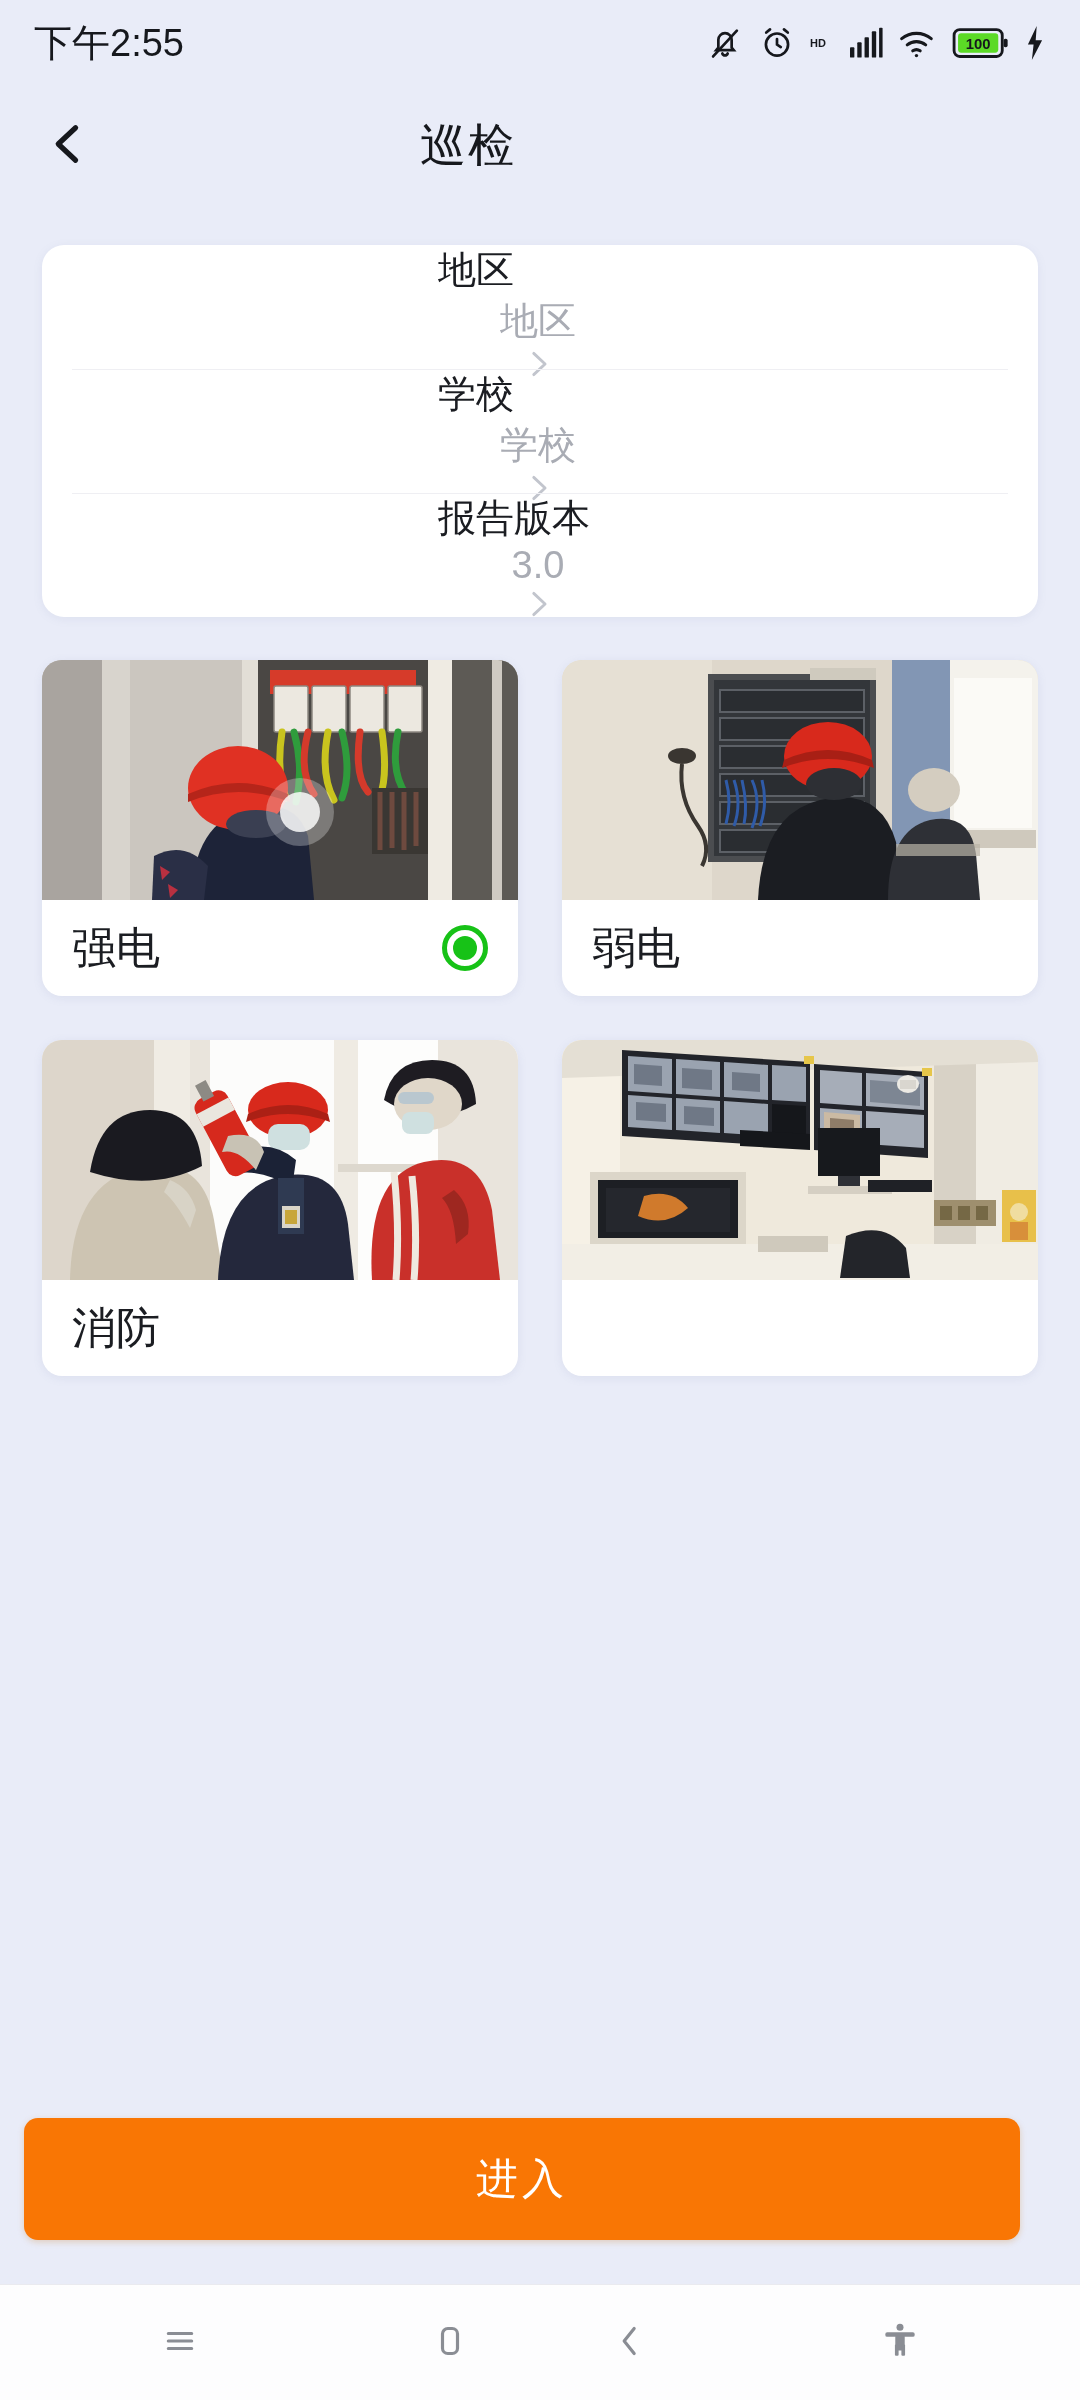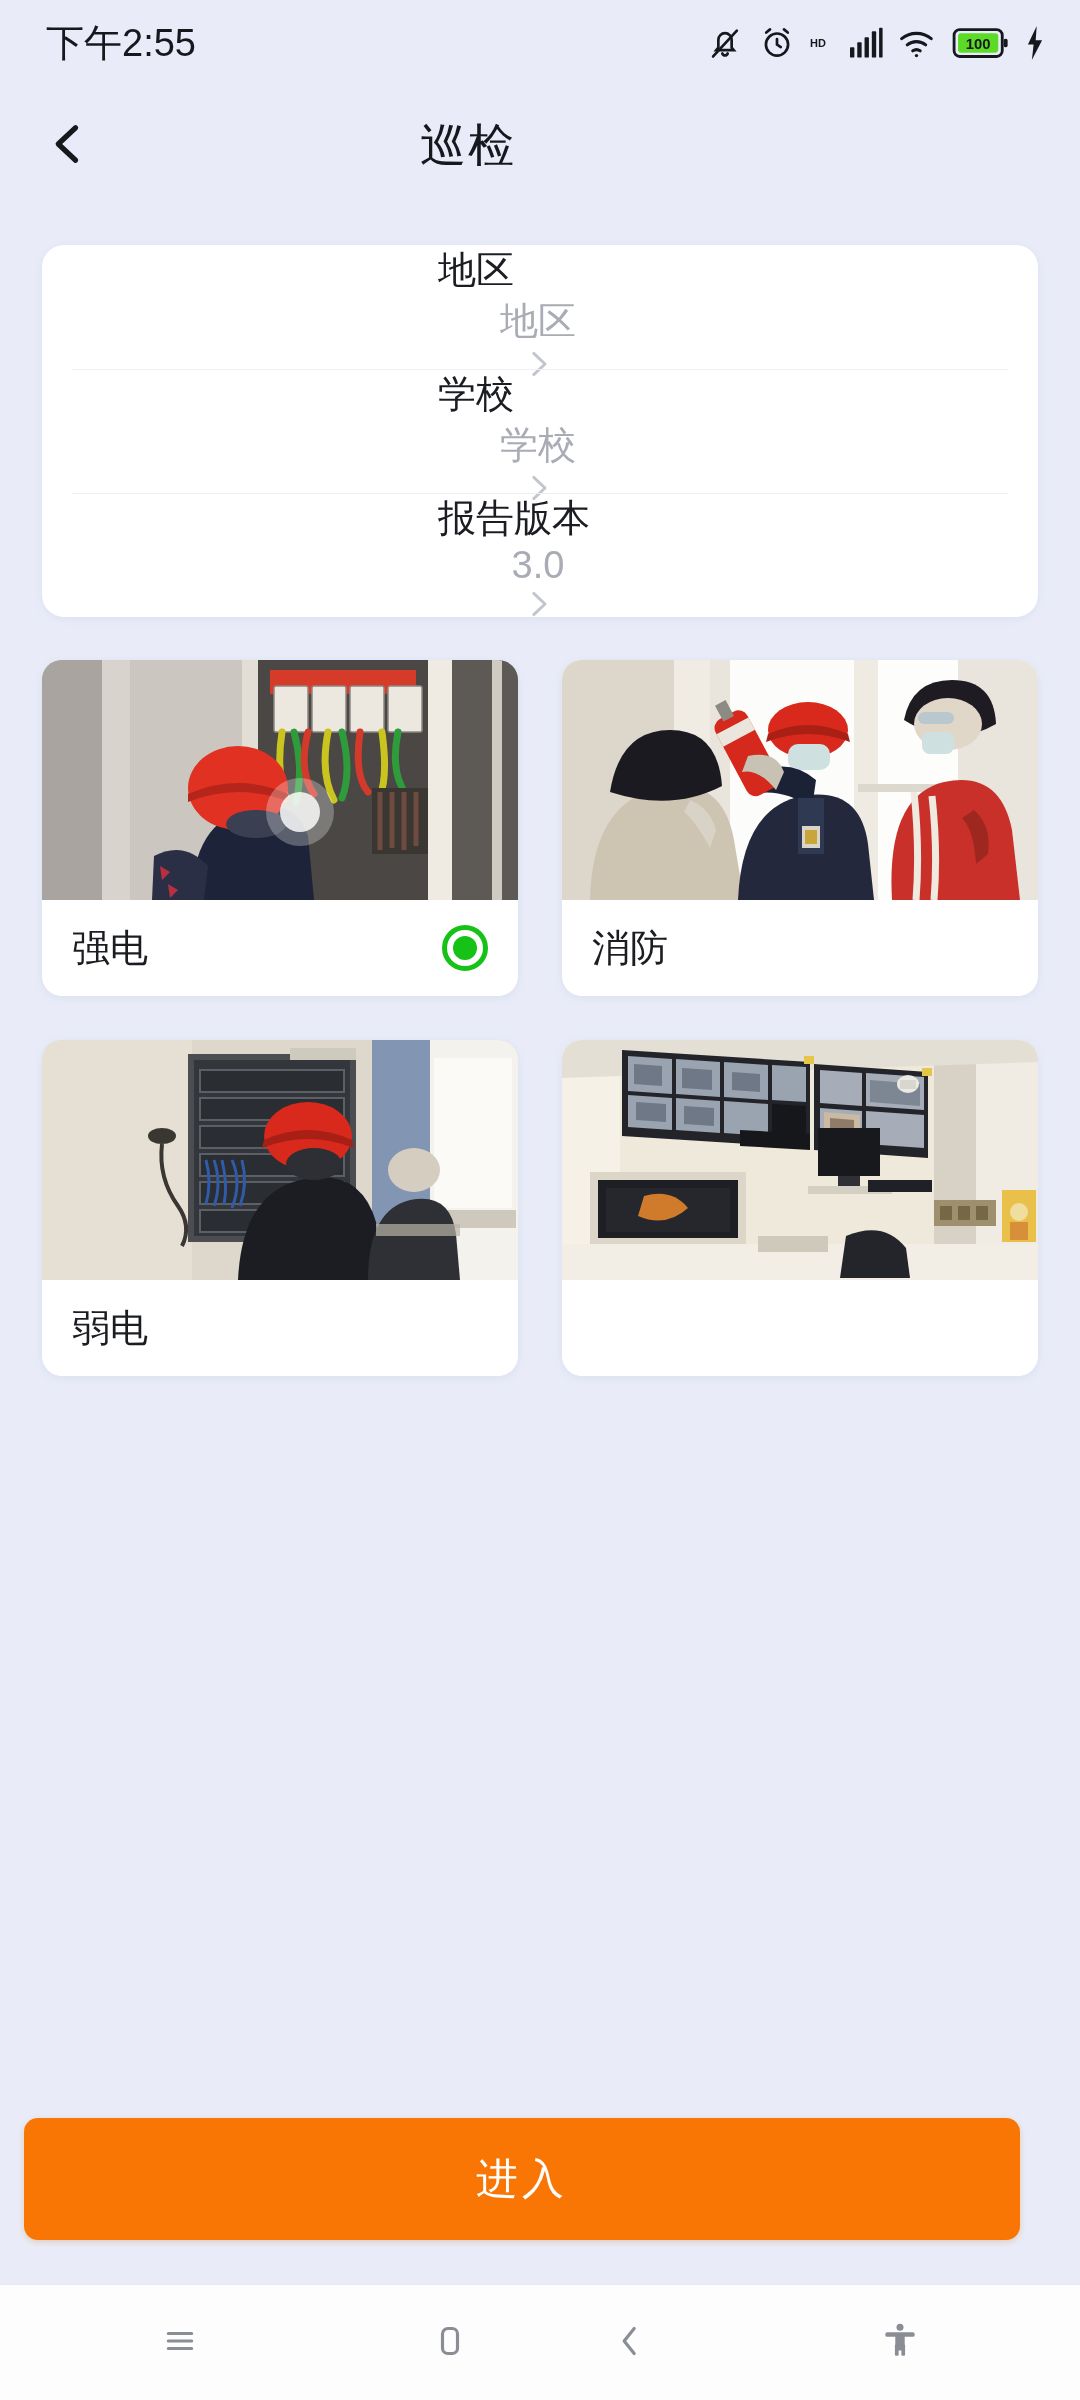--- a/index.html
+++ b/index.html
@@ -8,21 +8,21 @@
     background:#E9ECF8;
     font-family:"Liberation Sans","DejaVu Sans",sans-serif;
     overflow:hidden;
   }
   .phone { position:relative; width:1080px; height:2400px; background:#E9ECF8; }
 
   
   .statusbar {
     position:absolute; top:0; left:0; width:1080px; height:86px;
     display:flex; align-items:center; justify-content:space-between;
-    padding:0 34px 0 46px;
+    padding:0 34px 0 34px;
   }
   .status-time { font-size:38px; color:#16181D; letter-spacing:0px; font-weight:400; }
   .status-icons { display:flex; align-items:center; gap:14px; }
   .status-icons svg { display:block; }
   .batt-wrap { display:flex; align-items:center; gap:2px; }
 
   
   .header {
     position:absolute; top:86px; left:0; width:936px; height:120px;
     display:flex; align-items:center; justify-content:center;
@@ -62,21 +62,21 @@
   .tile {
     width:476px; background:#FFFFFF; border-radius:20px; overflow:hidden;
     box-shadow:0 2px 10px rgba(120,130,170,0.12);
   }
   .tile-img { width:476px; height:240px; position:relative; overflow:hidden; }
   .tile-img svg { position:absolute; inset:0; width:100%; height:100%; display:block; }
   .tile-foot {
     height:96px; display:flex; align-items:center; justify-content:space-between;
     padding:0 30px;
   }
-  .tile-label { font-size:38px; color:#1B1D22; }
+  .tile-label { font-size:44px; color:#1B1D22; }
   .radio {
     width:46px; height:46px; border-radius:50%;
     border:5px solid #17C217; display:flex; align-items:center; justify-content:center;
     flex:0 0 auto;
   }
   .radio i { width:24px; height:24px; border-radius:50%; background:#17C217; display:block; }
   .radio.off { visibility:hidden; }
 
   
   .enter-btn {
@@ -259,20 +259,66 @@
           <path d="M112 196 q30 -16 54 10 l-4 34h-52z" fill="#2a2f46"></path>
           <g fill="#b83040">
             <path d="M118 206 l10 6 -8 8z"></path>
               <path d="M126 224 l10 6 -8 8z"></path>
           </g>
         </svg>
       </div>
       <div class="tile-foot">
         <span class="tile-label">强电</span>
         <span class="radio">
+            <i></i>
+          </span>
+      </div>
+    </div>
+
+    <div class="tile">
+      <div class="tile-img">
+        <svg viewBox="0 0 476 240" preserveAspectRatio="xMidYMid slice">
+          <rect width="476" height="240" fill="#ded7cb"></rect>
+          <rect x="0" y="0" width="150" height="240" fill="#e6e0d4"></rect>
+          <rect x="330" y="0" width="60" height="240" fill="#8296b4"></rect>
+          <rect x="388" y="0" width="88" height="240" fill="#f4f2ec"></rect>
+          <rect x="392" y="18" width="78" height="150" fill="#fbfaf6"></rect>
+          <rect x="386" y="170" width="88" height="18" fill="#cfc9bd"></rect>
+          <rect x="146" y="14" width="168" height="188" fill="#4b4d50"></rect>
+          <rect x="152" y="20" width="156" height="176" fill="#33363a"></rect>
+          <g fill="#2a2d31" stroke="#5c6066" stroke-width="2">
+            <rect x="158" y="30" width="144" height="22"></rect>
+            <rect x="158" y="58" width="144" height="22"></rect>
+            <rect x="158" y="86" width="144" height="22"></rect>
+            <rect x="158" y="114" width="144" height="22"></rect>
+            <rect x="158" y="142" width="144" height="22"></rect>
+            <rect x="158" y="170" width="144" height="22"></rect>
+          </g>
+          <g stroke="#2f5ba8" stroke-width="3" fill="none">
+            <path d="M164 120 q6 22 0 44"></path>
+              <path d="M172 120 q8 24 0 46"></path>
+            <path d="M180 120 q6 26 2 44"></path>
+              <path d="M190 120 q10 22 0 48"></path>
+            <path d="M200 120 q6 24 -2 46"></path>
+          </g>
+          <rect x="248" y="8" width="66" height="12" fill="#cfcabe"></rect>
+          <ellipse cx="120" cy="96" rx="14" ry="8" fill="#3a3631"></ellipse>
+          <path d="M120 104 q-4 34 16 62 q14 20 4 40" stroke="#3a3631" stroke-width="4" fill="none"></path>
+          <path d="M196 240 q4 -86 62 -100 q60 -14 76 42 l8 58z" fill="#1b1d22"></path>
+          <ellipse cx="266" cy="96" rx="44" ry="34" fill="#d8291c"></ellipse>
+          <path d="M222 100 q44 -20 88 0 l2 8 q-46 -18 -92 0z" fill="#a81f15"></path>
+          <ellipse cx="272" cy="124" rx="28" ry="16" fill="#2d2f34"></ellipse>
+          <path d="M326 240 q0 -70 42 -80 q40 -8 46 34 l4 46z" fill="#2e3036"></path>
+          <ellipse cx="372" cy="130" rx="26" ry="22" fill="#d4cdc0"></ellipse>
+          <rect x="334" y="184" width="84" height="12" fill="#b9b3a6" opacity="0.7"></rect>
+        </svg>
+      </div>
+      <div class="tile-foot">
+        <span class="tile-label">弱电</span>
+        <span class="radio off">
             <i></i>
           </span>
       </div>
     </div>
 
     <div class="tile">
       <div class="tile-img">
         <svg viewBox="0 0 476 240" preserveAspectRatio="xMidYMid slice">
           <rect width="476" height="240" fill="#e9e4dc"></rect>
           <rect x="0" y="0" width="120" height="240" fill="#ddd6cb"></rect>
@@ -305,66 +351,20 @@
           <rect x="360" y="72" width="32" height="22" rx="8" fill="#cfe0e0"></rect>
           <g stroke="#efe9df" stroke-width="7" fill="none">
             <path d="M352 132 q6 58 2 108"></path>
             <path d="M370 136 q6 56 2 104"></path>
           </g>
           <path d="M412 150 q18 16 14 44 l-12 10 q-2 -34 -14 -46z" fill="#9e2720"></path>
         </svg>
       </div>
       <div class="tile-foot">
         <span class="tile-label">消防</span>
-        <span class="radio off">
-            <i></i>
-          </span>
-      </div>
-    </div>
-
-    <div class="tile">
-      <div class="tile-img">
-        <svg viewBox="0 0 476 240" preserveAspectRatio="xMidYMid slice">
-          <rect width="476" height="240" fill="#ded7cb"></rect>
-          <rect x="0" y="0" width="150" height="240" fill="#e6e0d4"></rect>
-          <rect x="330" y="0" width="60" height="240" fill="#8296b4"></rect>
-          <rect x="388" y="0" width="88" height="240" fill="#f4f2ec"></rect>
-          <rect x="392" y="18" width="78" height="150" fill="#fbfaf6"></rect>
-          <rect x="386" y="170" width="88" height="18" fill="#cfc9bd"></rect>
-          <rect x="146" y="14" width="168" height="188" fill="#4b4d50"></rect>
-          <rect x="152" y="20" width="156" height="176" fill="#33363a"></rect>
-          <g fill="#2a2d31" stroke="#5c6066" stroke-width="2">
-            <rect x="158" y="30" width="144" height="22"></rect>
-            <rect x="158" y="58" width="144" height="22"></rect>
-            <rect x="158" y="86" width="144" height="22"></rect>
-            <rect x="158" y="114" width="144" height="22"></rect>
-            <rect x="158" y="142" width="144" height="22"></rect>
-            <rect x="158" y="170" width="144" height="22"></rect>
-          </g>
-          <g stroke="#2f5ba8" stroke-width="3" fill="none">
-            <path d="M164 120 q6 22 0 44"></path>
-              <path d="M172 120 q8 24 0 46"></path>
-            <path d="M180 120 q6 26 2 44"></path>
-              <path d="M190 120 q10 22 0 48"></path>
-            <path d="M200 120 q6 24 -2 46"></path>
-          </g>
-          <rect x="248" y="8" width="66" height="12" fill="#cfcabe"></rect>
-          <ellipse cx="120" cy="96" rx="14" ry="8" fill="#3a3631"></ellipse>
-          <path d="M120 104 q-4 34 16 62 q14 20 4 40" stroke="#3a3631" stroke-width="4" fill="none"></path>
-          <path d="M196 240 q4 -86 62 -100 q60 -14 76 42 l8 58z" fill="#1b1d22"></path>
-          <ellipse cx="266" cy="96" rx="44" ry="34" fill="#d8291c"></ellipse>
-          <path d="M222 100 q44 -20 88 0 l2 8 q-46 -18 -92 0z" fill="#a81f15"></path>
-          <ellipse cx="272" cy="124" rx="28" ry="16" fill="#2d2f34"></ellipse>
-          <path d="M326 240 q0 -70 42 -80 q40 -8 46 34 l4 46z" fill="#2e3036"></path>
-          <ellipse cx="372" cy="130" rx="26" ry="22" fill="#d4cdc0"></ellipse>
-          <rect x="334" y="184" width="84" height="12" fill="#b9b3a6" opacity="0.7"></rect>
-        </svg>
-      </div>
-      <div class="tile-foot">
-        <span class="tile-label">弱电</span>
         <span class="radio off">
             <i></i>
           </span>
       </div>
     </div>
 
     <div class="tile">
       <div class="tile-img">
         <svg viewBox="0 0 476 240" preserveAspectRatio="xMidYMid slice">
           <rect width="476" height="240" fill="#efe9dc"></rect>

